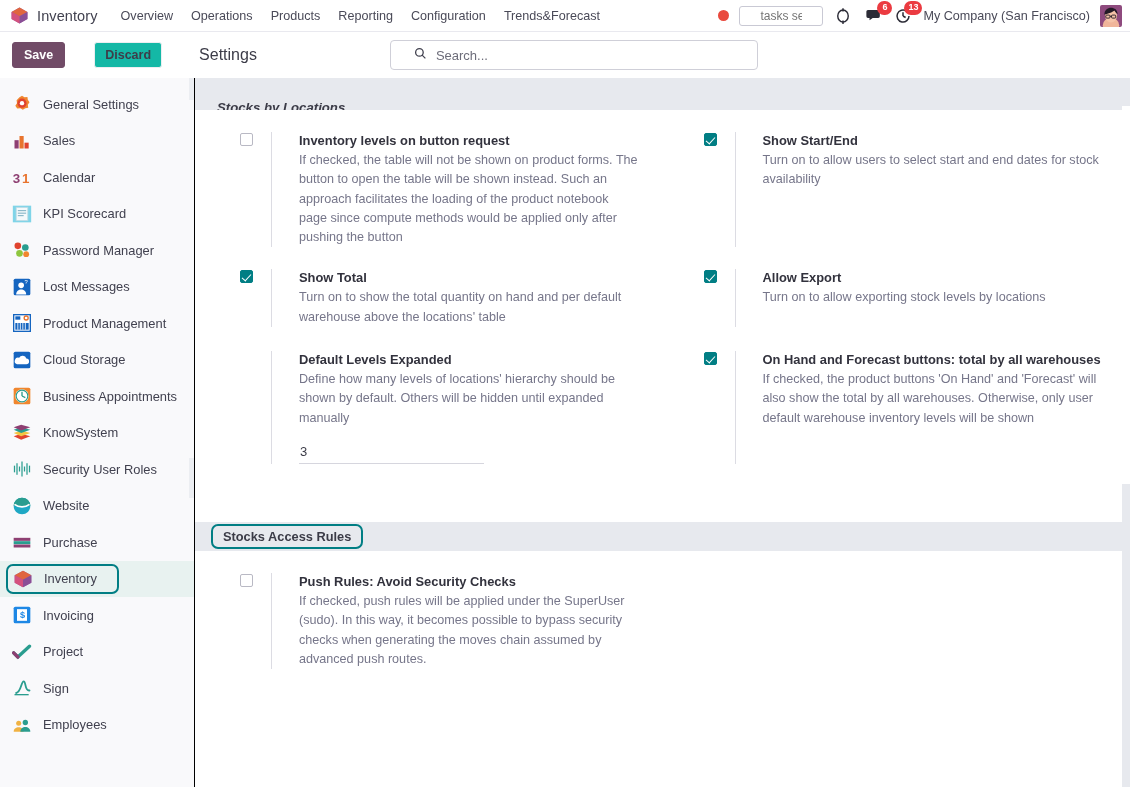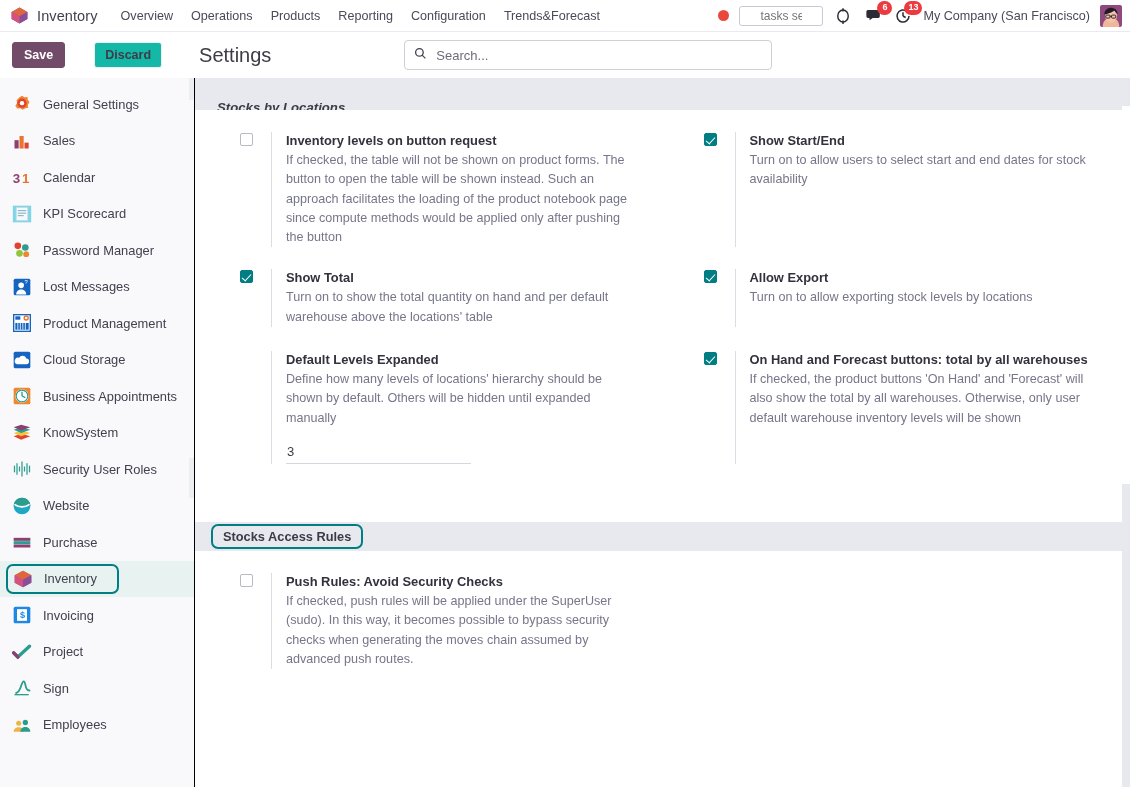--- a/index.html
+++ b/index.html
@@ -127,35 +127,35 @@
     border: 1px solid #eceef1;
     border-radius: 3px;
     font-size: 12.5px;
     font-weight: bold;
     padding: 5px 10px;
     margin-left: 4px;
     cursor: pointer;
     font-family: "Liberation Sans", sans-serif;
   }
   .bc-title {
-    font-size: 20px;
+    font-size: 16px;
     color: #3c3c48;
     margin-left: 12px;
     white-space: nowrap;
   }
   .searchbox {
     margin-left: 108px;
     width: 368px;
     height: 30px;
     border: 1px solid #cfcfd8;
     border-radius: 4px;
     background: #fff;
     display: flex;
     align-items: center;
-    padding: 0 9px;
+    padding: 0 23px;
     gap: 7px;
   }
   .searchbox input {
     border: 0; outline: 0;
     flex: 1;
     font-size: 13px;
     color: #41414f;
     background: transparent;
     font-family: "Liberation Sans", sans-serif;
   }
@@ -286,21 +286,21 @@
     left: 3.4px; top: .7px;
     width: 4px; height: 8px;
     border: solid #fff;
     border-width: 0 1.8px 1.8px 0;
     transform: rotate(42deg);
   }
   .cb.placeholder { visibility: hidden; }
   .txt-col {
     flex: 1;
     border-left: 1px solid #dcdce3;
-    padding-left: 14px;
+    padding-left: 27px;
     min-height: 38px;
   }
   .s-title {
     font-size: 12.9px;
     font-weight: bold;
     color: #32323d;
     line-height: 17px;
     margin-bottom: 2px;
   }
   .s-desc {

